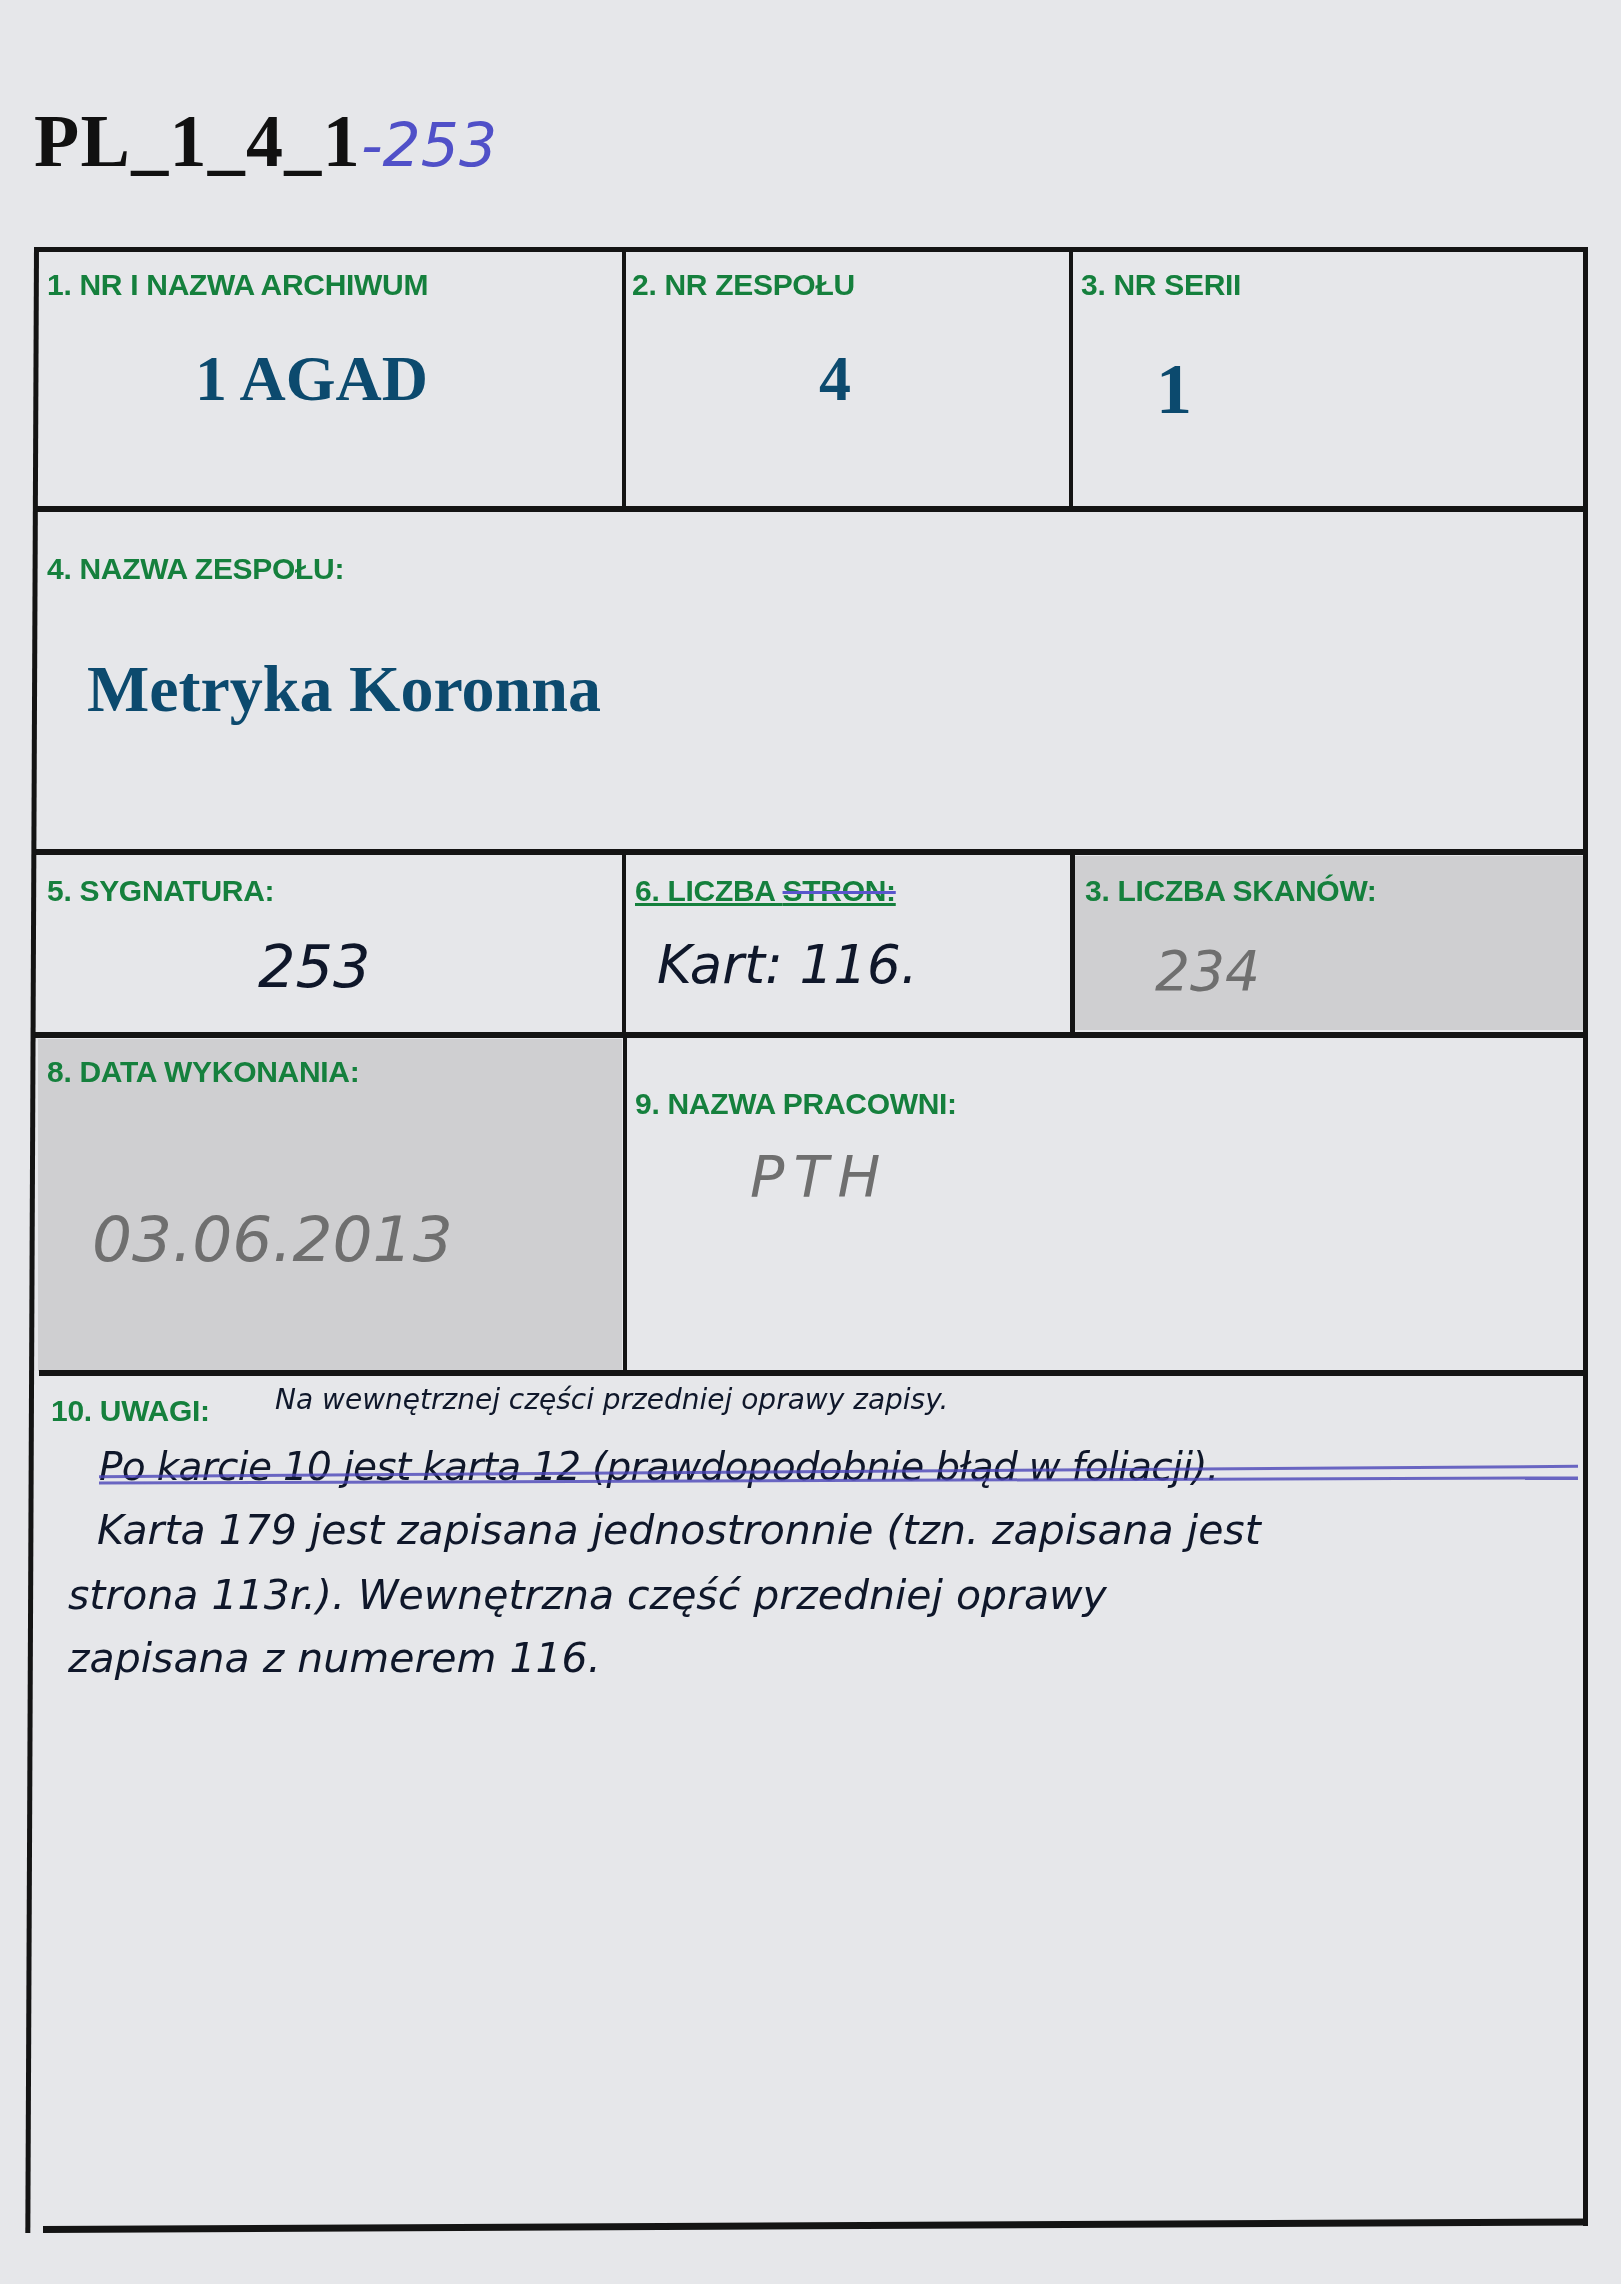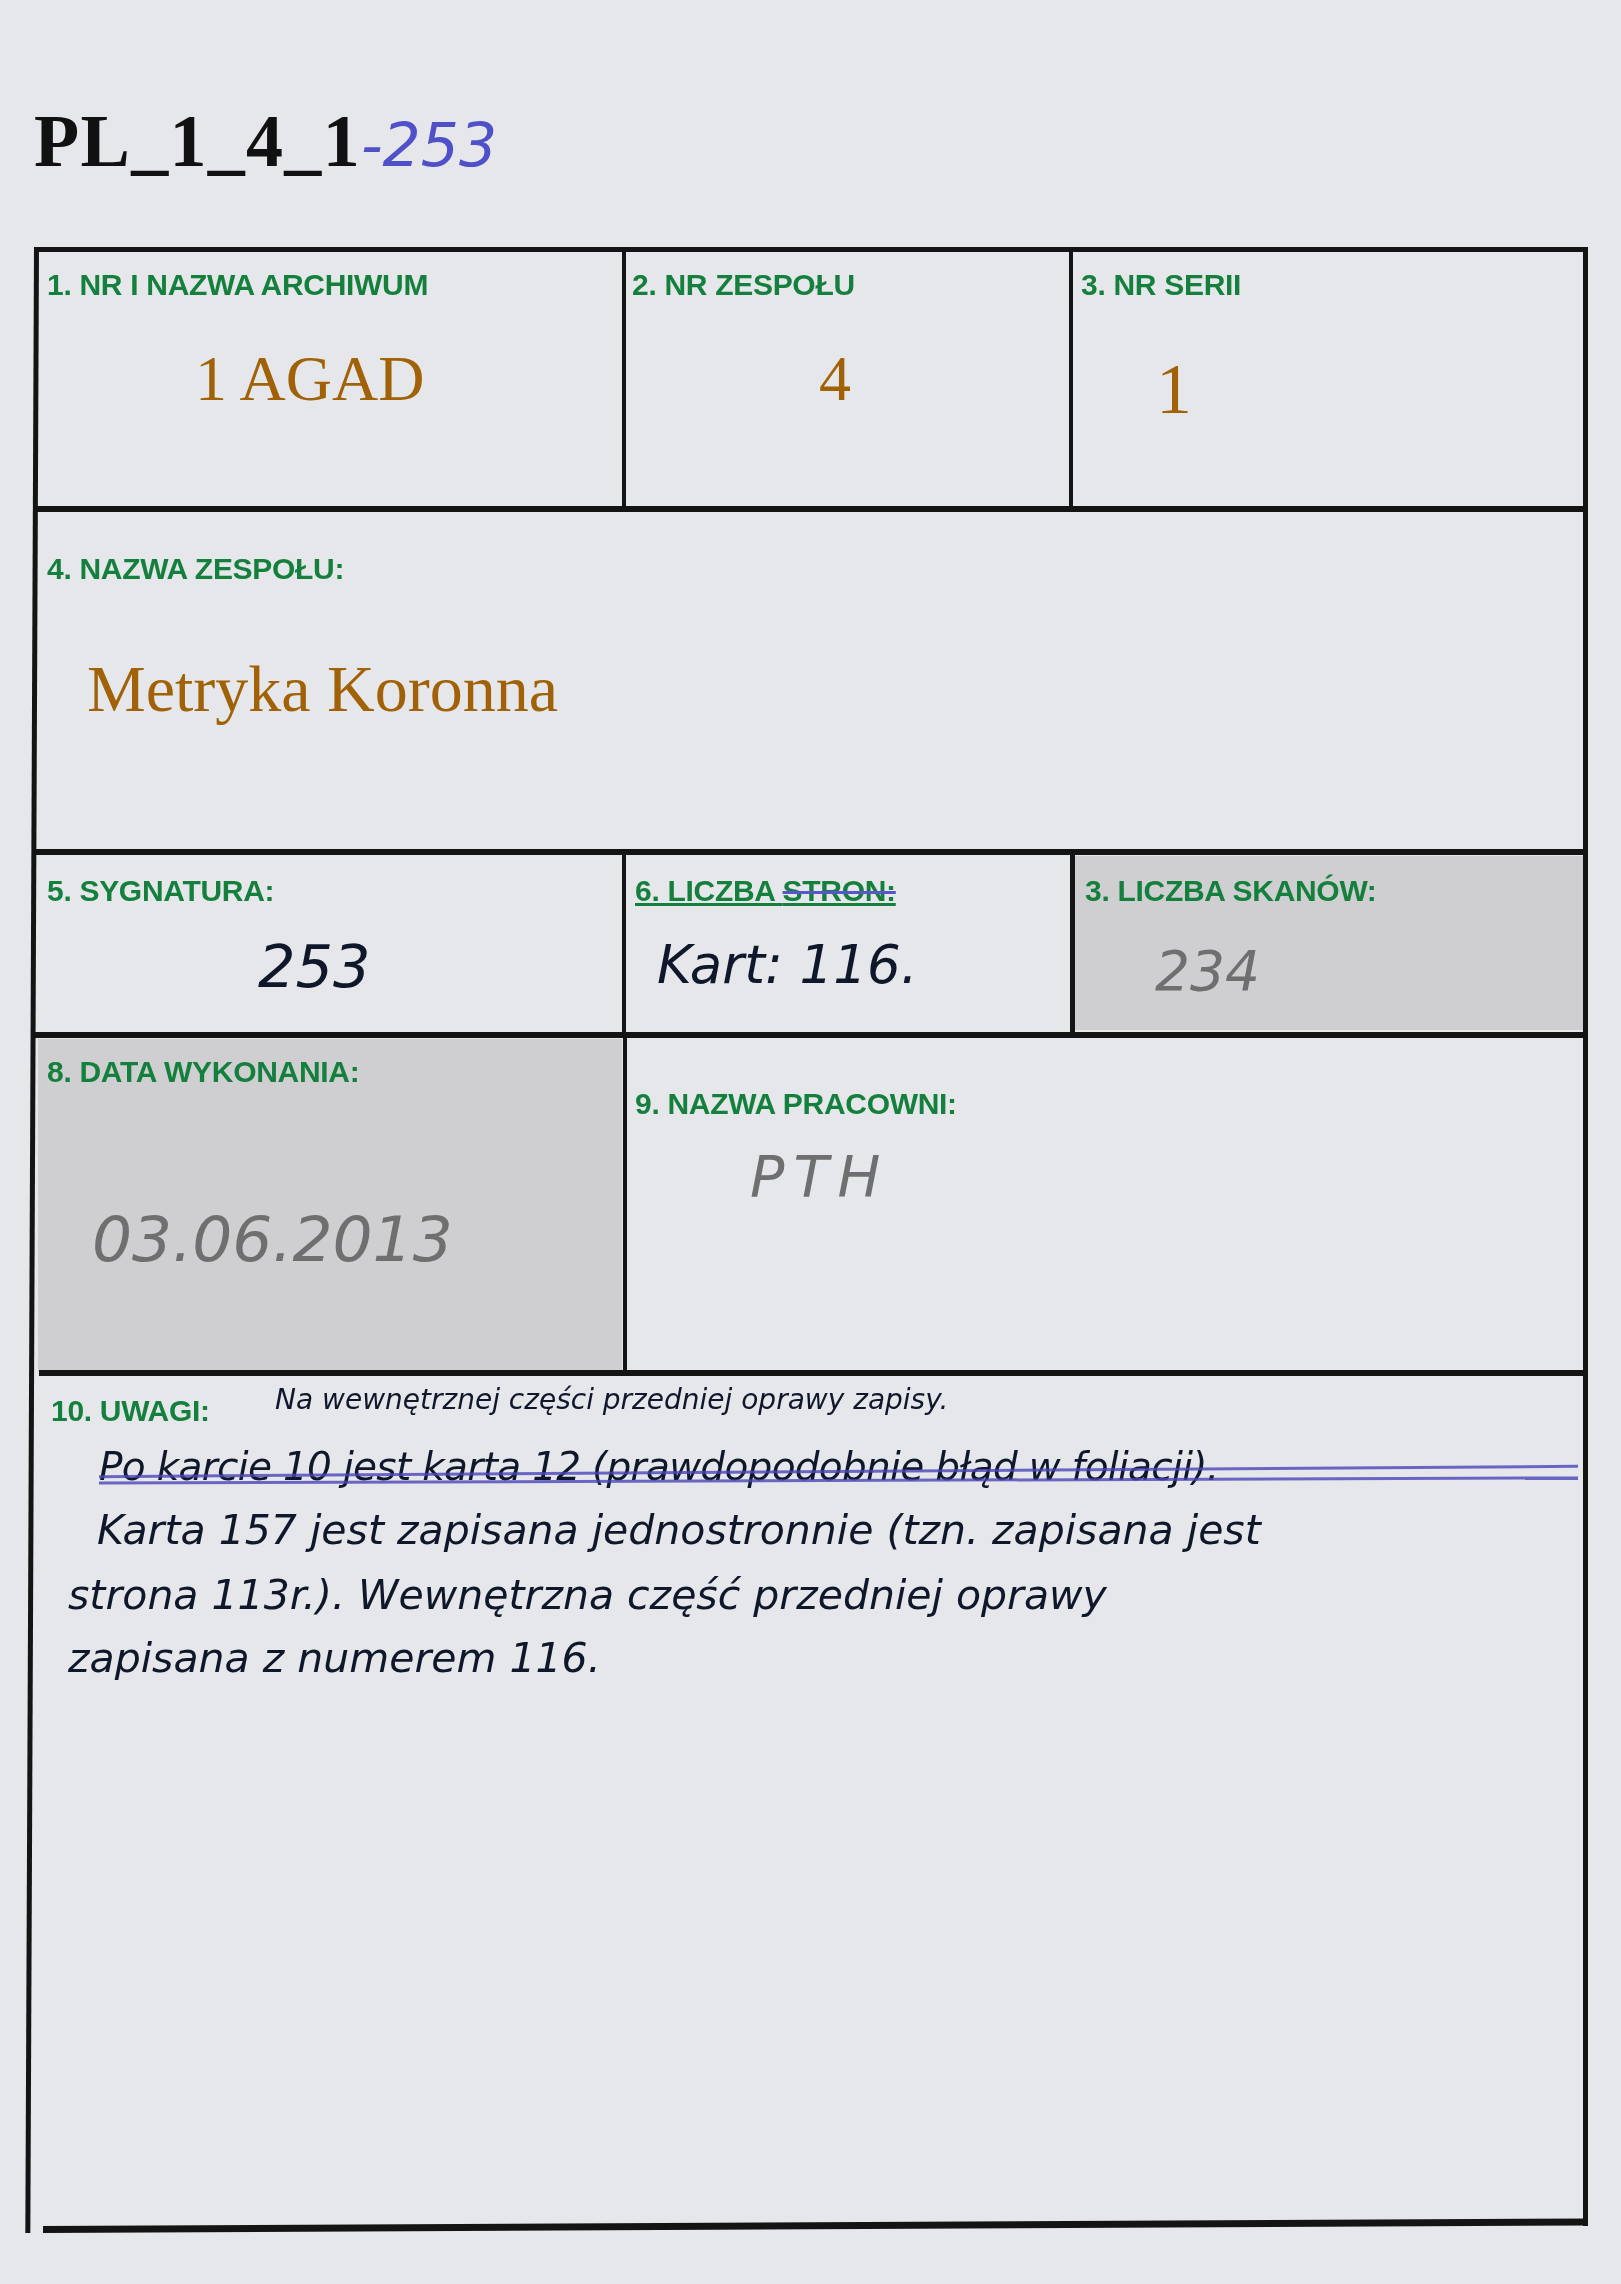--- a/index.html
+++ b/index.html
@@ -29,21 +29,21 @@
   .vl { position: absolute; background: #141414; }
   .label {
     position: absolute;
     font-family: "Liberation Sans", sans-serif;
     font-weight: bold; font-size: 30px; color: #15803d;
     white-space: nowrap; letter-spacing: -0.3px;
   }
   .printed {
     position: absolute;
     font-family: "Liberation Serif", serif;
-    font-weight: normal; color: #a16207; white-space: nowrap;
+    font-weight: bold; color: #0c4a6e; white-space: nowrap;
   }
   .hand {
     position: absolute;
     font-family: "DejaVu Sans", sans-serif;
     font-style: italic; white-space: nowrap;
   }
   .blue { color: #0f172a; }
   .pencil { color: #6f6f6f; font-weight: normal; }
   .shade { background: #cfcfd1; }
   .strike-ink {
@@ -112,16 +112,16 @@
 <div class="hand pencil" style="left:92px; top:1203px; font-size:63px;">03.06.2013</div>
 
 <div class="label" style="left:635px; top:1055px;margin-top:32px;">9. NAZWA PRACOWNI:</div>
 <div class="hand pencil" style="left:750px; top:1144px; font-size:57px; letter-spacing:9.2px;">PTH</div>
 
 <div class="label" style="left:51px; top:1394px;">10. UWAGI:</div>
 <div class="hand blue" style="left:275px; top:1383px; font-size:28px;">Na wewnętrznej części przedniej oprawy zapisy.</div>
 <div class="hand blue" style="left:99px; top:1444px; font-size:39px; letter-spacing:-0.7px;">Po karcie 10 jest karta 12 (prawdopodobnie błąd w foliacji).</div>
 <div class="strike-ink" style="left:99px; top:1470px; width:1479px; transform:rotate(-0.4deg);"></div>
 <div class="strike-ink" style="left:99px; top:1479px; width:1479px; transform:rotate(-0.2deg);"></div>
-<div class="hand blue" style="left:97px; top:1506px; font-size:41px;">Karta 157 jest zapisana jednostronnie (tzn. zapisana jest</div>
+<div class="hand blue" style="left:97px; top:1506px; font-size:41px;">Karta 179 jest zapisana jednostronnie (tzn. zapisana jest</div>
 <div class="hand blue" style="left:68px; top:1571px; font-size:41px;">strona 113r.). Wewnętrzna część przedniej oprawy</div>
 <div class="hand blue" style="left:68px; top:1634px; font-size:41px;">zapisana z numerem 116.</div>
 
 
 </body></html>

